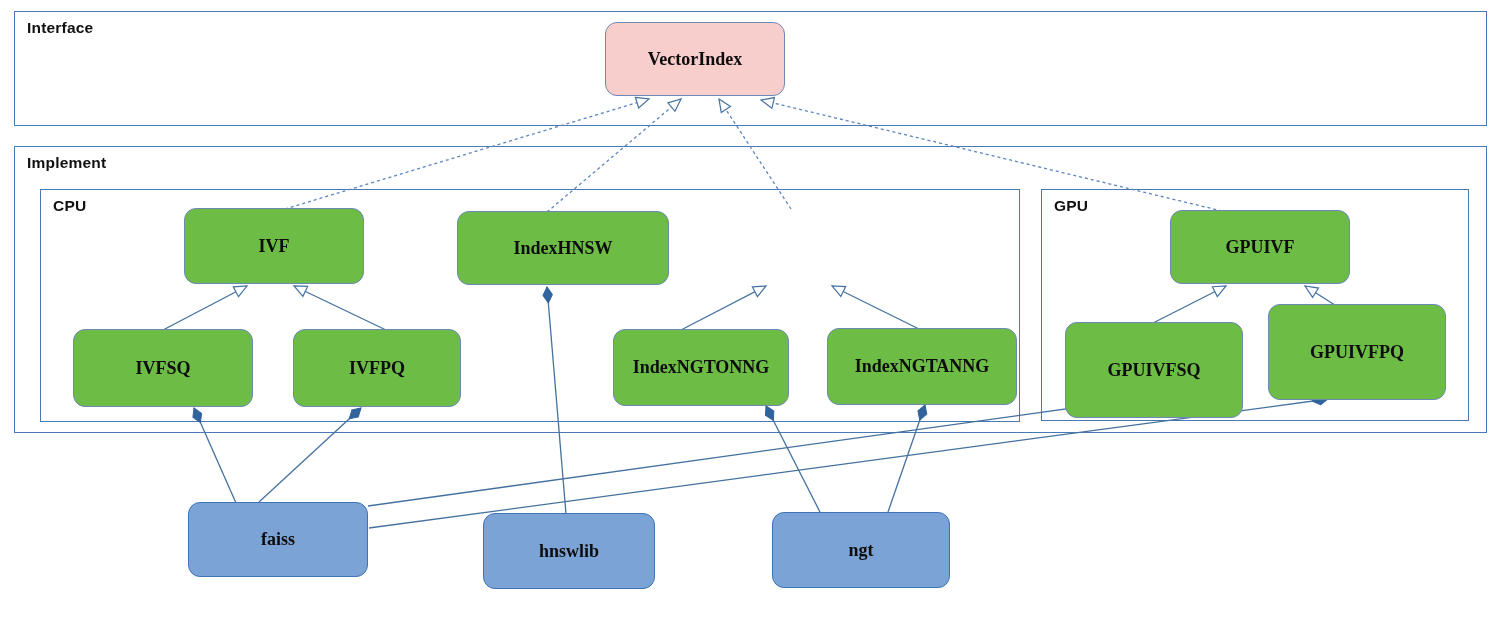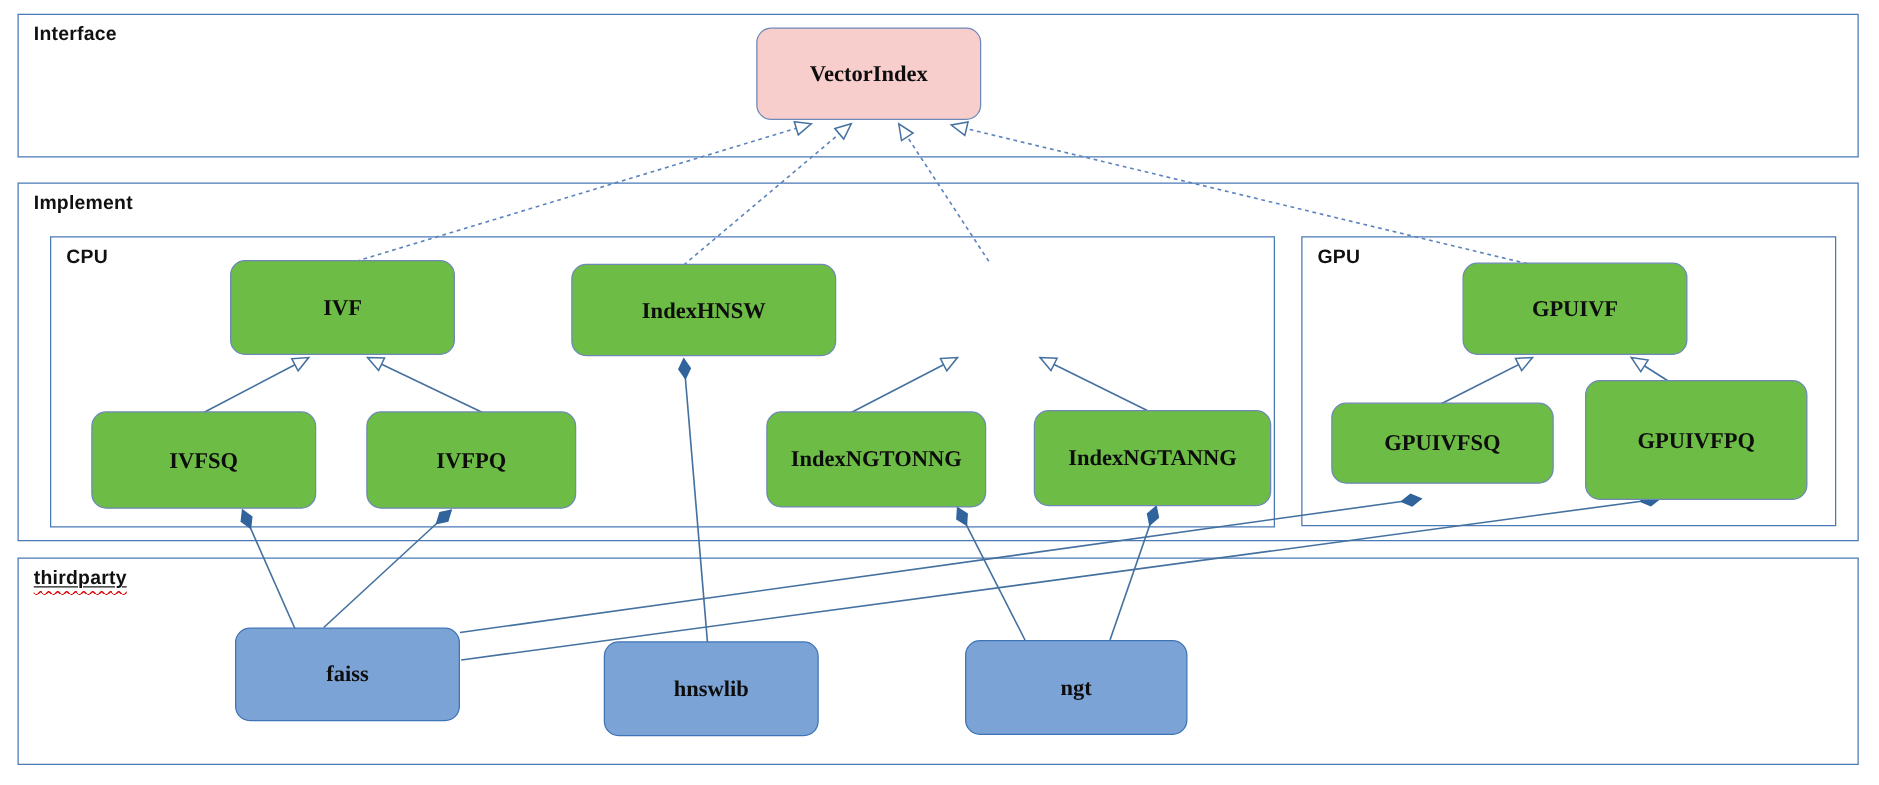--- a/index.html
+++ b/index.html
@@ -41,25 +41,20 @@
   </div>
 
   <div class="container" style="left:40px;top:189px;width:980px;height:233px">
     <div class="container-label">CPU</div>
   </div>
 
   <div class="container" style="left:1041px;top:189px;width:428px;height:232px">
     <div class="container-label">GPU</div>
   </div>
 
-  <div class="container" style="left:14px;top:446px;width:1473px;height:166px">
-    <div class="container-label">
-      <span class="spell-outer"><span class="spell-inner">thirdparty</span></span>
-    </div>
-  </div>
 
   <svg class="overlay" width="1503" height="628" viewBox="0 0 1503 628">
     <defs>
       <marker id="tri" markerUnits="userSpaceOnUse" markerWidth="16" markerHeight="15" refX="14" refY="7.5" orient="auto">
         <path d="M1.5,2 L14,7.5 L1.5,13 Z" fill="#ffffff" stroke="#44719f" stroke-width="1.2"></path>
       </marker>
       <marker id="dia" markerUnits="userSpaceOnUse" markerWidth="20" markerHeight="13" refX="18" refY="6.5" orient="auto">
         <path d="M2,6.5 L10,1.8 L18,6.5 L10,11.2 Z" fill="#31639c" stroke="#31639c"></path>
       </marker>
     </defs>
@@ -104,21 +99,21 @@
   <div class="node green" style="left:613px;top:329px;width:176px;height:77px">
     <span>IndexNGTONNG</span>
   </div>
   <div class="node green" style="left:827px;top:328px;width:190px;height:77px">
     <span>IndexNGTANNG</span>
   </div>
 
   <div class="node green" style="left:1170px;top:210px;width:180px;height:74px">
     <span>GPUIVF</span>
   </div>
-  <div class="node green" style="left:1065px;top:322px;width:178px;height:65px">
+  <div class="node green" style="left:1065px;top:322px;width:178px;height:96px">
     <span>GPUIVFSQ</span>
   </div>
   <div class="node green" style="left:1268px;top:304px;width:178px;height:96px">
     <span>GPUIVFPQ</span>
   </div>
 
   <div class="node blue" style="left:188px;top:502px;width:180px;height:75px">
     <span>faiss</span>
   </div>
   <div class="node blue" style="left:483px;top:513px;width:172px;height:76px">

